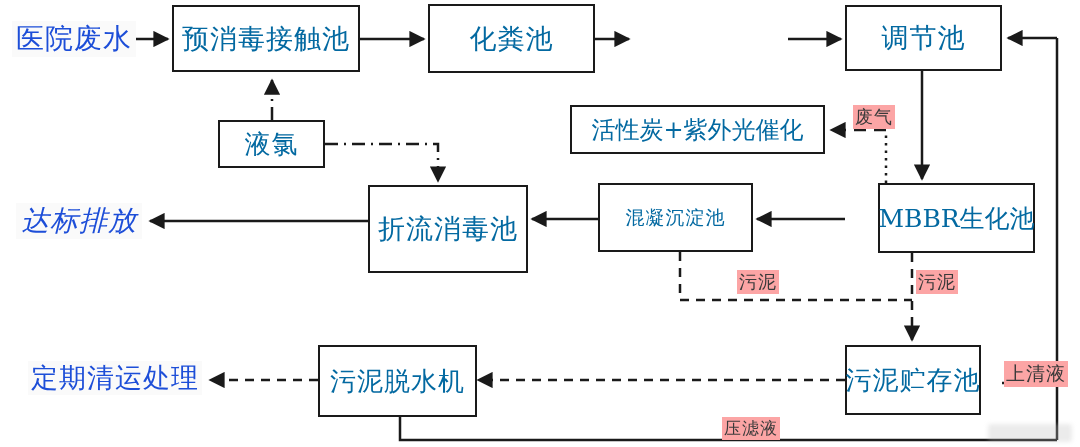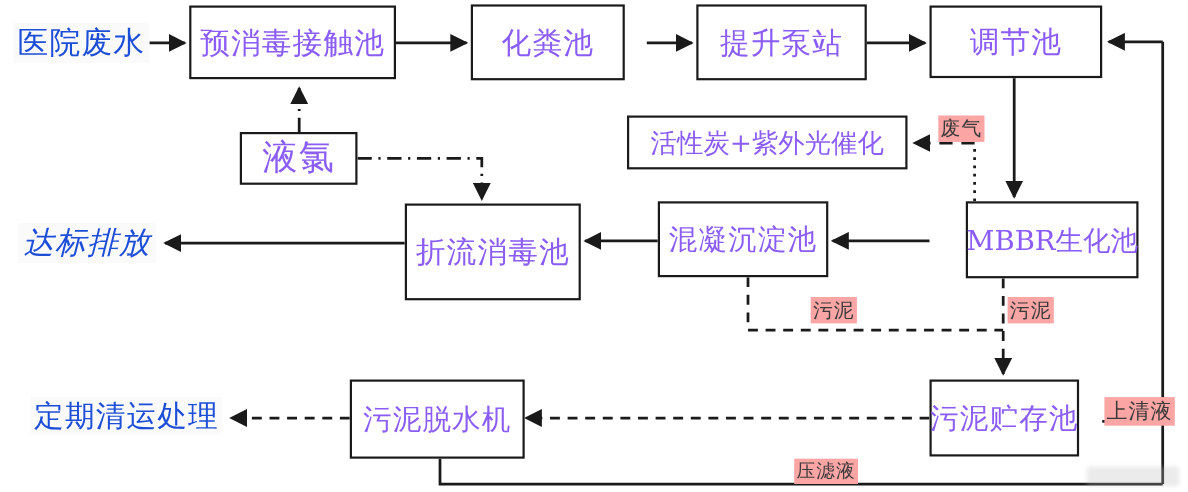--- a/index.html
+++ b/index.html
@@ -13,21 +13,21 @@
   }
   #wires{position:absolute;left:0;top:0;width:1080px;height:447px;}
   .node{
     position:absolute;
     border:2.5px solid #1a1a1a;
     background:#ffffff;
     display:flex;align-items:center;justify-content:center;
     text-align:left;
     font-size:27px;
     letter-spacing:1px;
-    color:#8b5cf6;
+    color:#0369a1;
     box-sizing:border-box;
     white-space:nowrap;
   }
   .terminal{
     position:absolute;
     display:flex;align-items:center;justify-content:center;
     font-size:28px;
     letter-spacing:1px;
     color:#1d4ed8;
     background:#fafafa;
@@ -92,45 +92,42 @@
       <line x1="912" y1="253" x2="912" y2="340" stroke-dasharray="9 7" marker-end="url(#ah)"></line>
       <line x1="845" y1="380" x2="478" y2="380" stroke-dasharray="9 7" marker-end="url(#ah)"></line>
       <line x1="318" y1="380" x2="210" y2="380" stroke-dasharray="9 7" marker-end="url(#ah)"></line>
     </g>
   </svg>
 
   <div class="node" style="left:172px;top:5px;width:188px;height:67px;">
     <span>预消毒接触池</span>
   </div>
 
-  <div class="node" style="left:428px;top:4px;width:140px;height:69px;">
+  <div class="node" style="left:428px;top:4px;width:167px;height:69px;">
     <span>化粪池</span>
   </div>
 
-  <div class="node" style="left:633px;top:4px;width:155px;height:69px;">
-    <span>提升泵站</span>
-  </div>
 
   <div class="node" style="left:845px;top:5px;width:157px;height:66px;">
     <span>调节池</span>
   </div>
 
-  <div class="node" style="left:218px;top:120px;width:107px;height:48px;font-size:32px;">
+  <div class="node" style="left:218px;top:120px;width:107px;height:48px;font-size:26px;">
     <span>液氯</span>
   </div>
 
   <div class="node" style="left:570px;top:105px;width:255px;height:49px;font-size:24px;letter-spacing:0;">
     <span>活性炭+紫外光催化</span>
   </div>
 
   <div class="node" style="left:368px;top:185px;width:160px;height:88px;">
     <span>折流消毒池</span>
   </div>
 
-  <div class="node" style="left:598px;top:183px;width:155px;height:69px;font-size:26px;">
+  <div class="node" style="left:598px;top:183px;width:155px;height:69px;font-size:19px;">
     <span>混凝沉淀池</span>
   </div>
 
   <div class="node" style="left:845px;top:183px;width:157px;height:70px;font-size:25px;letter-spacing:0;margin-left:33px;">
     <span>MBBR生化池</span>
   </div>
 
   <div class="node" style="left:318px;top:345px;width:159px;height:72px;font-size:26px;">
     <span>污泥脱水机</span>
   </div>

